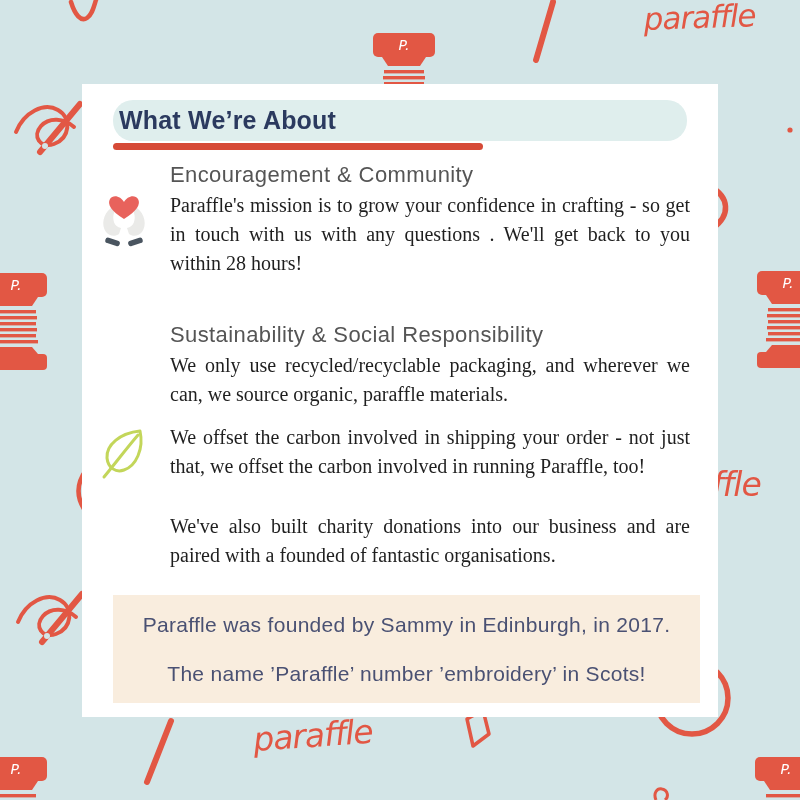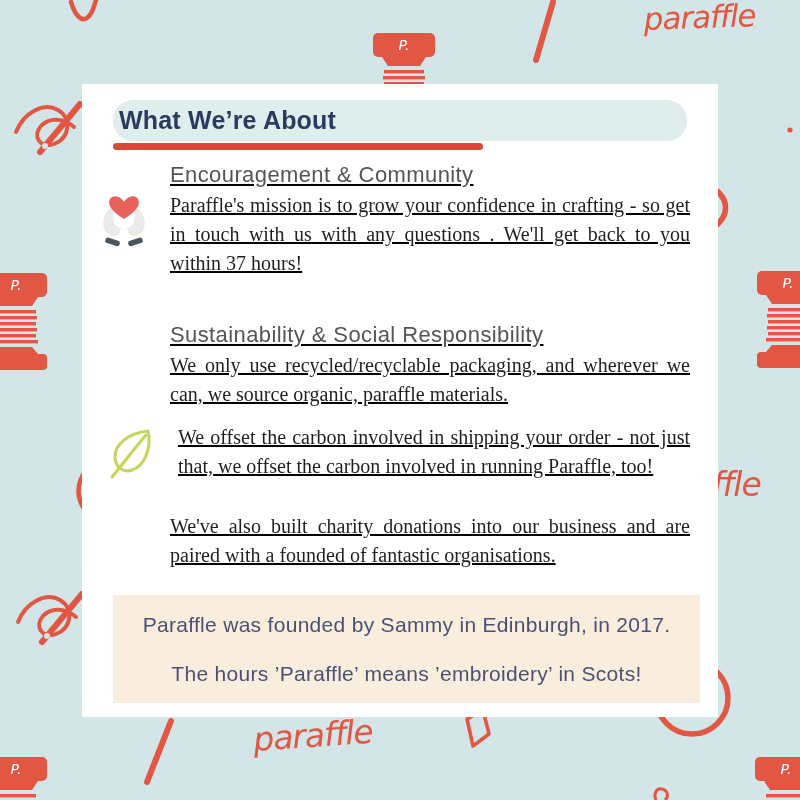--- a/index.html
+++ b/index.html
@@ -20,26 +20,26 @@
   .page-title{
     margin:0 0 0 6px; font-size:25px; font-weight:bold; color:#2b3a5f;
     letter-spacing:.2px;
   }
   .title-underline{
     margin-top:2px; width:370px; height:7px; background:#d64a37; border-radius:4px;
   }
   .section{display:flex; align-items:flex-start;}
   .sec-1{margin-top:12px;}
   .sec-2{margin-top:44px;}
-  .sec-3{margin-top:14px;margin-left:8px;}
+  .sec-3{margin-top:14px;}
   .sec-4{margin-top:27px;}
   .icon-col{width:88px; flex:0 0 88px; box-sizing:border-box; padding-left:16px;}
   .sec-1 .icon-col{padding-top:26px;}
   .sec-3 .icon-col{padding-top:2px;}
-  .text-col{flex:1 1 auto; padding-right:28px;text-decoration:underline;}
+  .text-col{flex:1 1 auto; padding-right:28px;}
   .sec-heading{
     margin:0 0 3px 0; font-size:22px; font-weight:normal; color:#555555;
     letter-spacing:.4px;
   }
   .body-p{
     margin:0; font-family:"Liberation Serif",serif; font-size:20px;
     line-height:29px; color:#1f1f1f; text-align:justify;
   }
   .founder-box{
     margin:25px 0 0 31px; width:587px; height:108px; background:#f9edde;
@@ -123,21 +123,21 @@
         <svg width="52" height="62" viewBox="0 0 52 62">
           <path d="M13,20 C5,26 3,37 8,44 C11,48 17,49 21,46 L23,40 C16,39 14,31 16,25 C17,21 19,18 22,16 Z" fill="#eaeae8"></path>
           <path d="M39,20 C47,26 49,37 44,44 C41,48 35,49 31,46 L29,40 C36,39 38,31 36,25 C35,21 33,18 30,16 Z" fill="#eaeae8"></path>
           <path d="M26,14 C23,8 15,6 12,11 C9,16 13,23 26,31 C39,23 43,16 40,11 C37,6 29,8 26,14 Z" fill="#e8625c"></path>
           <rect x="7" y="51" width="15" height="5.5" rx="2.7" fill="#4a5560" transform="rotate(18 14 54)"></rect>
           <rect x="30" y="51" width="15" height="5.5" rx="2.7" fill="#4a5560" transform="rotate(-18 38 54)"></rect>
         </svg>
       </div>
       <div class="text-col">
         <h2 class="sec-heading">Encouragement &amp; Community</h2>
-        <p class="body-p">Paraffle's mission is to grow your confidence in crafting - so get in touch with us with any questions . We'll get back to you within 37 hours!</p>
+        <p class="body-p">Paraffle's mission is to grow your confidence in crafting - so get in touch with us with any questions . We'll get back to you within 28 hours!</p>
       </div>
     </div>
 
     <div class="section sec-2">
       <div class="icon-col"></div>
       <div class="text-col">
         <h2 class="sec-heading">Sustainability &amp; Social Responsibility</h2>
         <p class="body-p">We only use recycled/recyclable packaging, and wherever we can, we source organic, paraffle materials.</p>
       </div>
     </div>
@@ -156,17 +156,17 @@
 
     <div class="section sec-4">
       <div class="icon-col"></div>
       <div class="text-col">
         <p class="body-p">We've also built charity donations into our business and are paired with a founded of fantastic organisations.</p>
       </div>
     </div>
 
     <div class="founder-box">
       <p class="founder-line">Paraffle was founded by Sammy in Edinburgh, in 2017.</p>
-      <p class="founder-line">The hours ’Paraffle’ means ’embroidery’ in Scots!</p>
+      <p class="founder-line">The name ’Paraffle’ number ’embroidery’ in Scots!</p>
     </div>
 
   </div>
 </div>
 
 </body></html>

